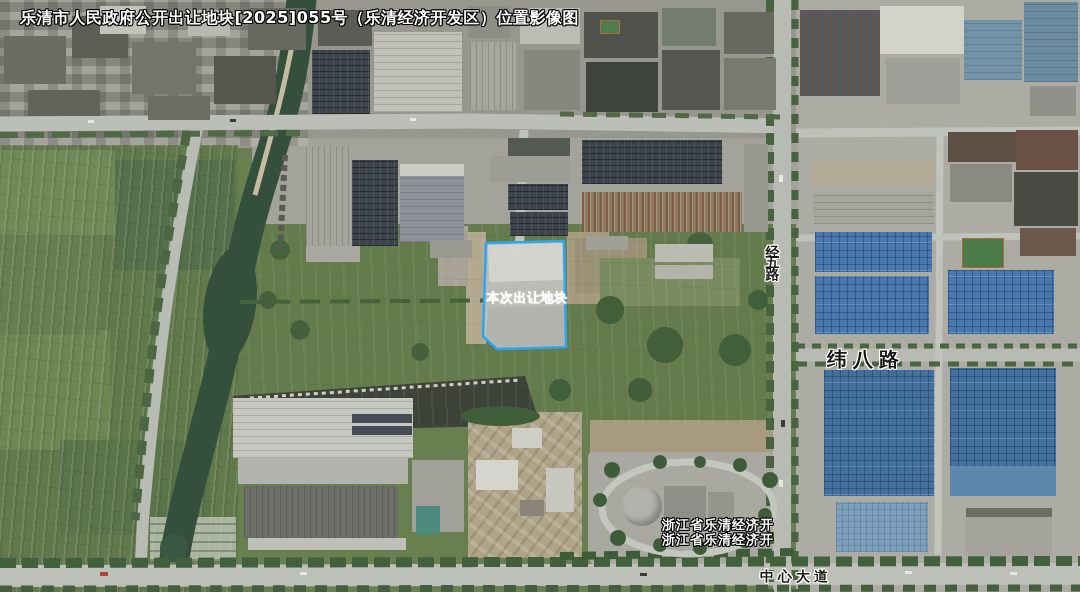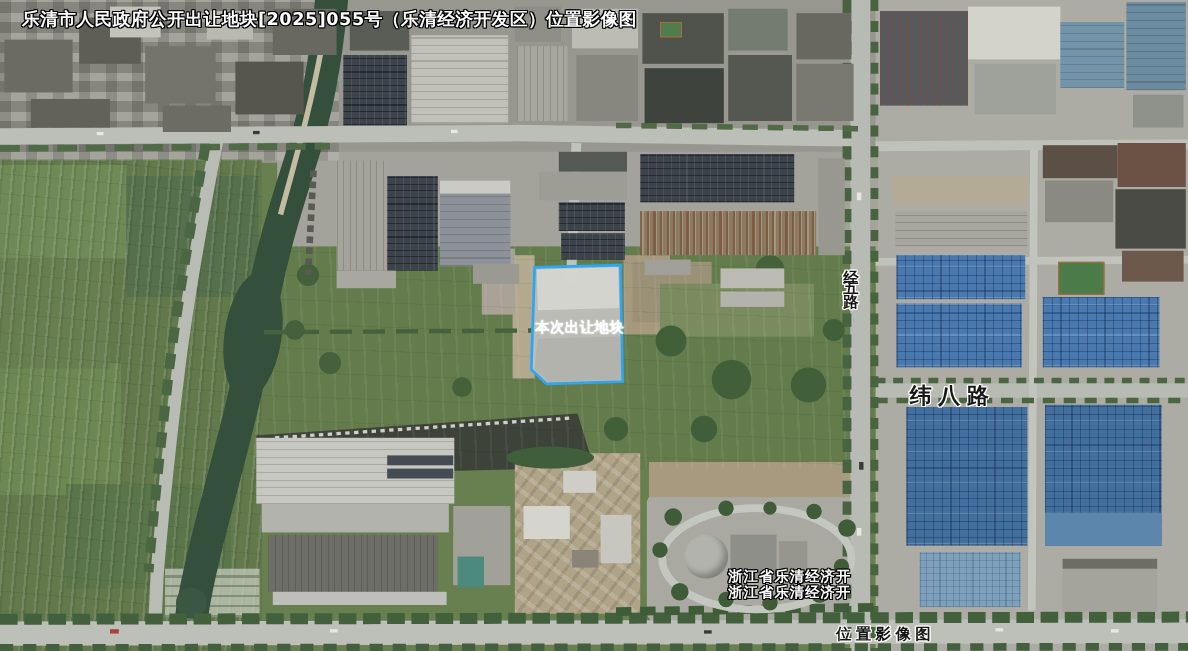--- a/index.html
+++ b/index.html
@@ -276,19 +276,19 @@
       <polygon points="486,243 564,241 566,347 497,349 483,336" fill="#c0c0ba" fill-opacity="0.95" stroke="#2ba7f5" stroke-width="2.5" stroke-linejoin="round"></polygon>
       <polygon points="488,245 562,243 563,280 489,282" fill="#d8d8d2" fill-opacity="0.85"></polygon>
       <polygon points="489,308 564,306 565,345 499,347 486,335" fill="#a9a9a3" fill-opacity="0.5"></polygon>
     </g>
   </svg>
 
   <div class="lbl map-title halo-black">乐清市人民政府公开出让地块[2025]055号（乐清经济开发区）位置影像图</div>
   <div class="lbl parcel-label">本次出让地块</div>
   <div class="lbl road-v halo-white">经五路</div>
   <div class="lbl road-weiba halo-white">纬八路</div>
-  <div class="lbl road-zhongxin halo-white">位置影像图</div>
+  <div class="lbl road-zhongxin halo-white">中心大道</div>
   <div class="lbl committee halo-black">
     <span>浙江省乐清经济开</span><br>
     <span>浙江省乐清经济开</span>
   </div>
 
 </div>
 
 </body></html>

